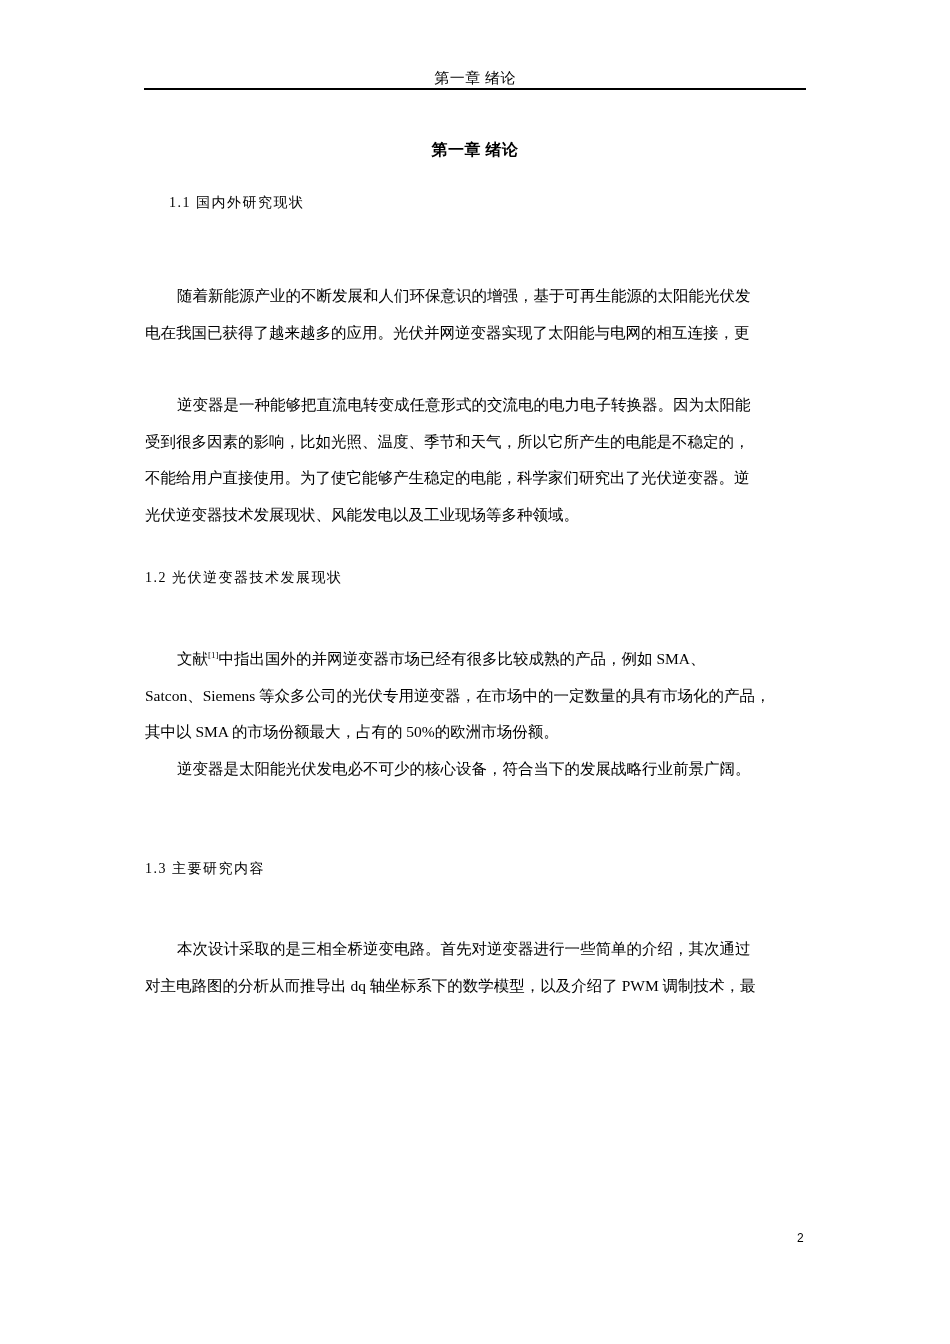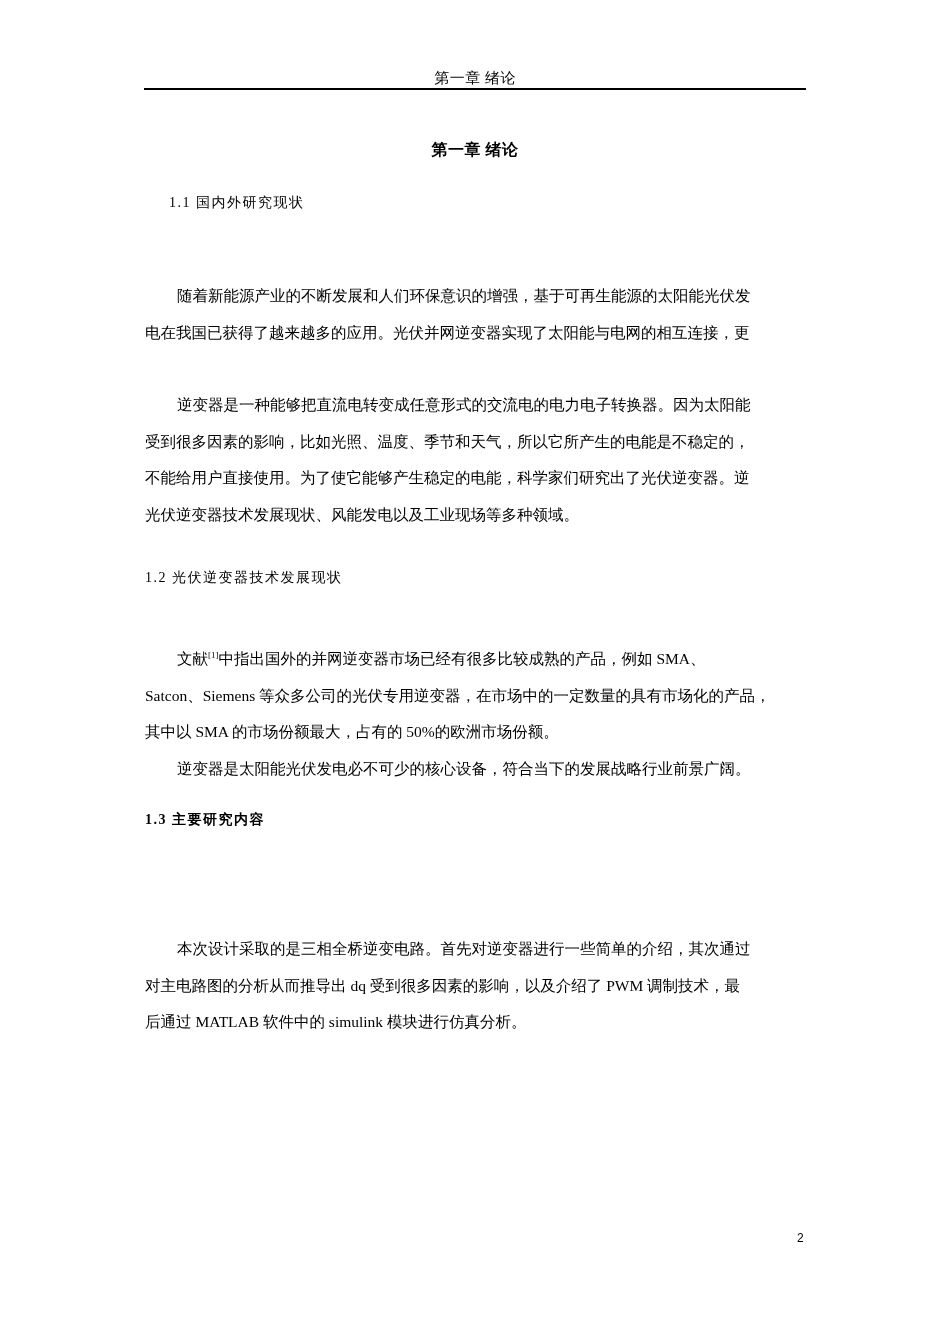--- a/index.html
+++ b/index.html
@@ -43,21 +43,20 @@
   <div class="section-heading" style="top:569px;">1.2  光伏逆变器技术发展现状</div>
   <div class="para" style="top:641px;">
     <span class="line indent"><span>文献</span><sup>[1]</sup><span>中指出国外的并网逆变器市场已经有很多比较成熟的产品，例如 SMA、</span></span>
     <span class="line">Satcon、Siemens 等众多公司的光伏专用逆变器，在市场中的一定数量的具有市场化的产品，</span>
     <span class="line">其中以 SMA 的市场份额最大，占有的 50%的欧洲市场份额。</span>
   </div>
   <div class="para" style="top:751px;">
     <span class="line indent">逆变器是太阳能光伏发电必不可少的核心设备，符合当下的发展战略行业前景广阔。</span>
   </div>
 
-  <div class="section-heading" style="top:811px;font-weight:bold;">1.3  主要研究内容</div>
+  <div class="section-heading" style="top:860px;">1.3  主要研究内容</div>
   <div class="para" style="top:931px;">
     <span class="line indent">本次设计采取的是三相全桥逆变电路。首先对逆变器进行一些简单的介绍，其次通过</span>
-    <span class="line">对主电路图的分析从而推导出 dq 受到很多因素的影响，以及介绍了 PWM 调制技术，最</span>
-    <span class="line">后通过 MATLAB 软件中的 simulink 模块进行仿真分析。</span>
+    <span class="line">对主电路图的分析从而推导出 dq 轴坐标系下的数学模型，以及介绍了 PWM 调制技术，最</span>
   </div>
 
   <div class="page-number">2</div>
 </div>
 
 </body></html>

